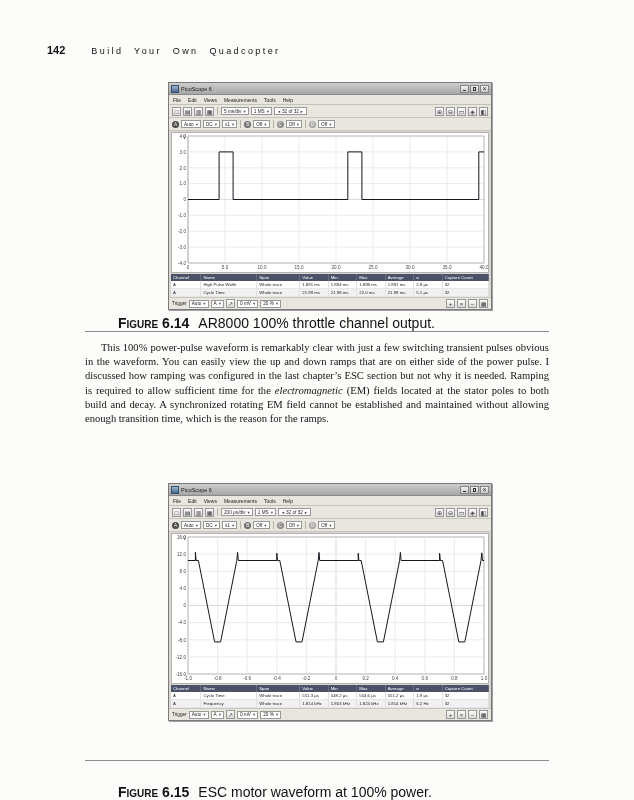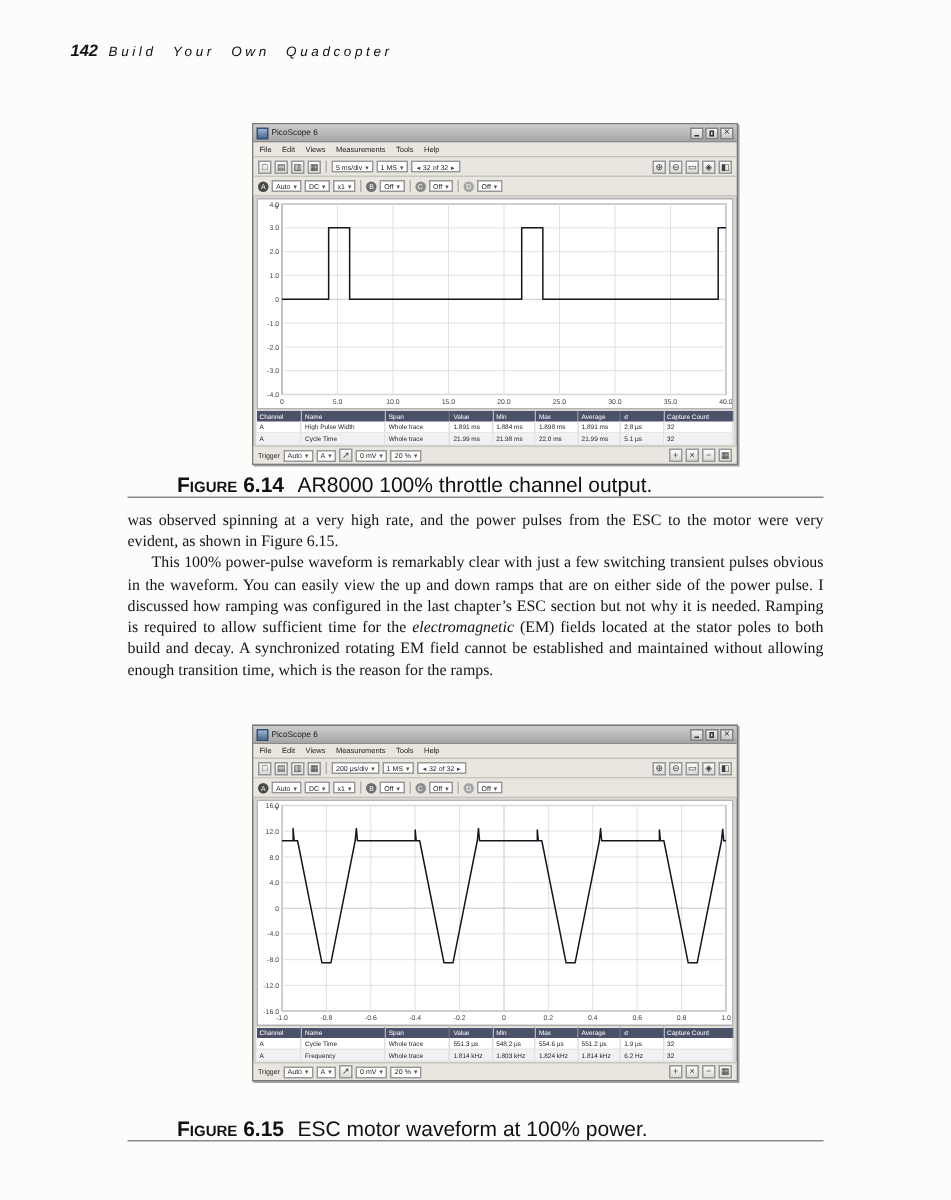--- a/index.html
+++ b/index.html
@@ -1,23 +1,23 @@
 <!DOCTYPE html>
 <html><head>
 <meta charset="utf-8">
 <style>
   html,body{margin:0;padding:0;background:#e9e9e6;}
   .page{position:relative;width:634px;height:800px;margin:0 auto;background:#fcfcfa;
         font-family:"Liberation Serif",serif;color:#141414;overflow:hidden;}
 
   
-  .runhead{position:absolute;left:47px;top:28px;display:flex;align-items:baseline;
-           font-family:"Liberation Sans",sans-serif;font-style:italic;}
+  .runhead{position:absolute;left:47px;top:44px;display:flex;align-items:baseline;
+           font-family:"Liberation Sans",sans-serif;}
   .pagenum{font-size:11px;font-weight:bold;color:#111;}
-  .booktitle{margin-left:7px;font-size:9px;letter-spacing:2.4px;word-spacing:6px;color:#111;}
+  .booktitle{margin-left:26px;font-size:9px;letter-spacing:2.4px;word-spacing:6px;color:#111;}
 
   
   .caption{position:absolute;margin:0;font-family:"Liberation Sans",sans-serif;font-size:14px;color:#111;}
   .cap-label{font-weight:bold;font-variant:small-caps;margin-right:9px;}
   .caption-rule{position:absolute;height:0;border:0;border-top:1px solid #8a8a8a;margin:0;}
 
   
   .bodytext{position:absolute;left:85px;top:341px;width:464px;}
   .bodytext p{margin:0;text-align:justify;font-size:10.6px;line-height:1.345;}
   .indent{text-indent:16px;}
@@ -249,21 +249,20 @@
       <span class="icon-btn ic-grid"></span>
     </div>
   </div>
 
   <p class="caption" style="left:118px;top:315px;">
     <span class="cap-label">Figure 6.14</span><span class="cap-text">AR8000 100% throttle channel output.</span>
   </p>
   <hr class="caption-rule" style="left:85px;top:331px;width:464px;">
 
   <div class="bodytext">
-    <p><span>was observed spinning at a very high rate, and the power pulses from the ESC to the motor were very evident, as shown in Figure 6.15.</span></p>
     <p class="indent"><span>This 100% power-pulse waveform is remarkably clear with just a few switching transient pulses obvious in the waveform. You can easily view the up and down ramps that are on either side of the power pulse. I discussed how ramping was configured in the last chapter’s ESC section but not why it is needed. Ramping is required to allow sufficient time for the </span><span class="ital">electromagnetic</span><span> (EM) fields located at the stator poles to both build and decay. A synchronized rotating EM field cannot be established and maintained without allowing enough transition time, which is the reason for the ramps.</span></p>
   </div>
 
   <div class="scope-window win2">
     <div class="titlebar">
       <span class="app-icon"></span>
       <span class="title">PicoScope 6</span>
       <span class="winbtns">
         <span class="wbtn glyph-min"></span>
         <span class="wbtn glyph-max"></span>
@@ -409,18 +408,18 @@
       <span class="ctl dd">0 mV</span>
       <span class="ctl dd">20 %</span>
       <span class="sp"></span>
       <span class="icon-btn ic-add"></span>
       <span class="icon-btn ic-edit"></span>
       <span class="icon-btn ic-del"></span>
       <span class="icon-btn ic-grid"></span>
     </div>
   </div>
 
-  <p class="caption" style="left:118px;top:744px;">
+  <p class="caption" style="left:118px;top:784px;">
     <span class="cap-label">Figure 6.15</span><span class="cap-text">ESC motor waveform at 100% power.</span>
   </p>
   <hr class="caption-rule" style="left:85px;top:760px;width:464px;">
 
 </div>
 
 </body></html>

